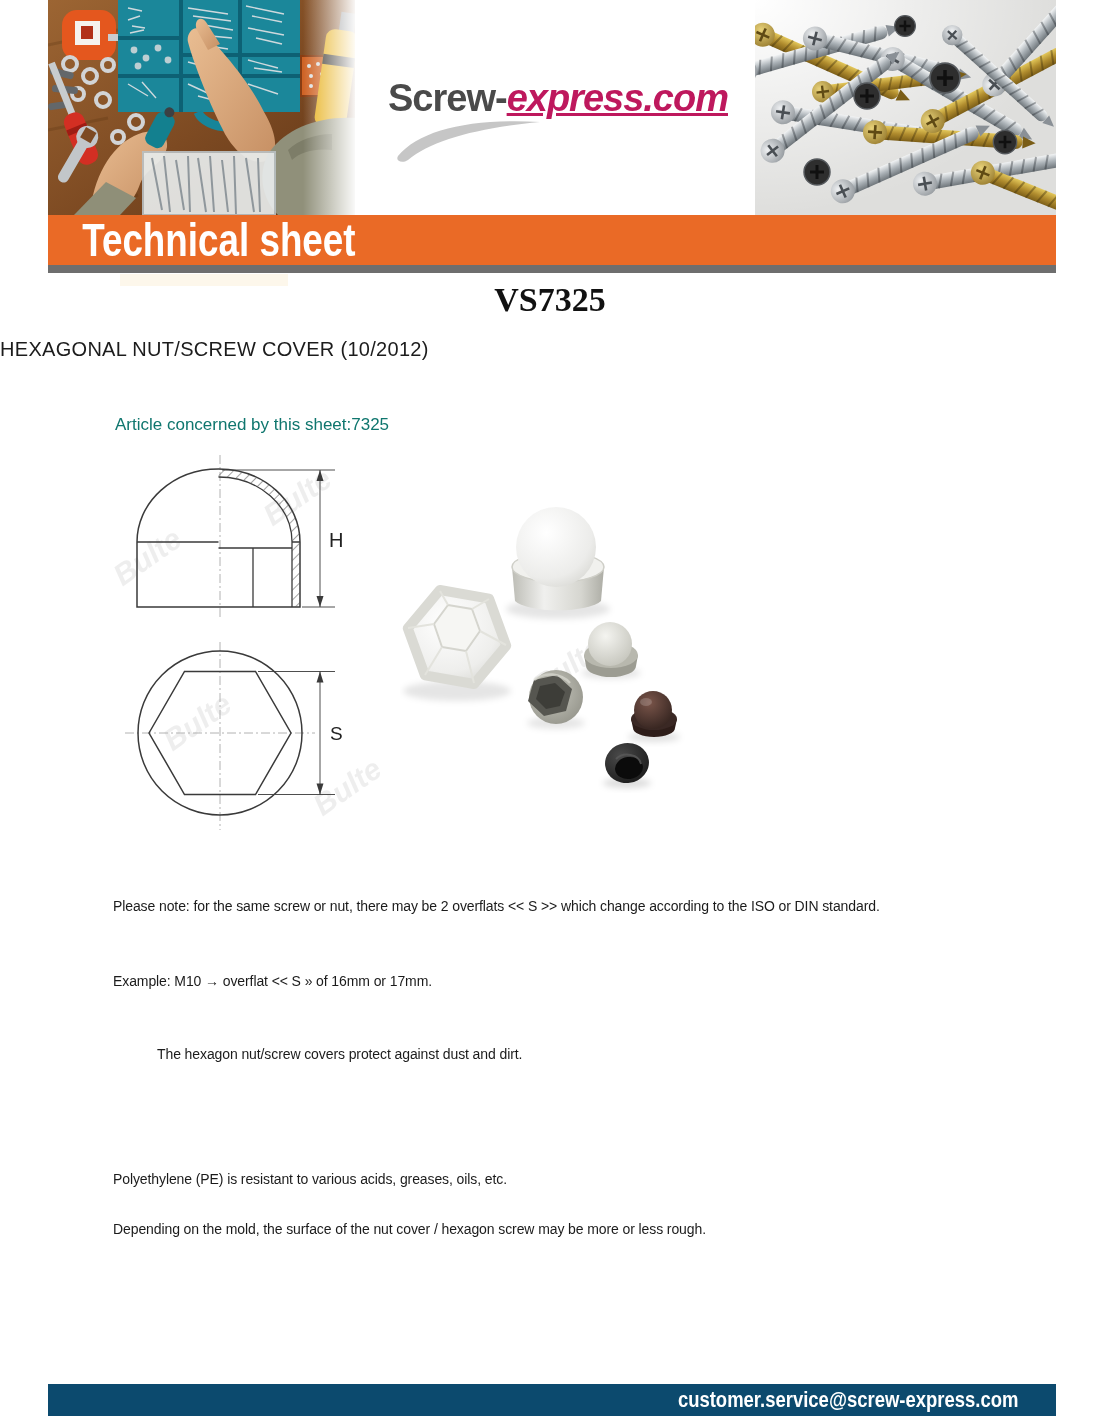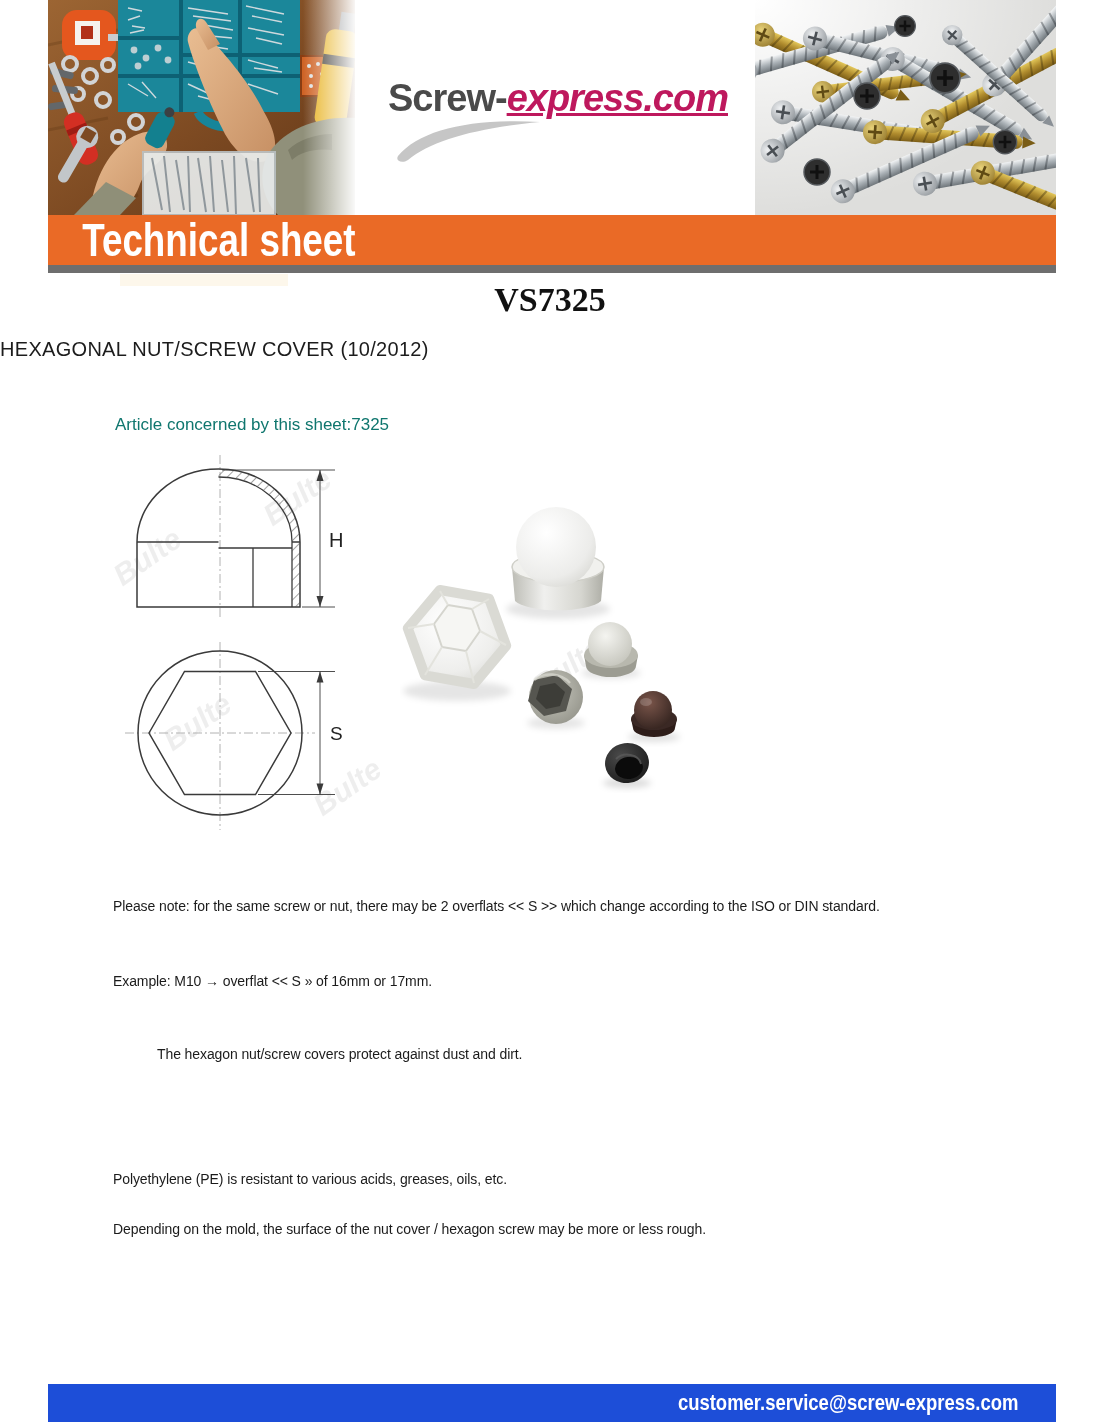--- a/index.html
+++ b/index.html
@@ -38,21 +38,21 @@
   .figure svg{display:block;width:100%;height:100%;}
   .wm-layer{position:absolute;left:100px;top:450px;width:640px;height:395px;pointer-events:none;}
   .wm{position:absolute;font-size:30px;font-weight:bold;font-style:italic;color:#9a9a9a;opacity:.16;
       transform:rotate(-35deg);white-space:nowrap;}
 
   
   .para{position:absolute;left:113px;width:872px;font-size:14px;line-height:25px;color:#1b1b1b;
         letter-spacing:-0.1px;}
 
   
-  .footer-bar{position:absolute;left:48px;top:1384px;width:1008px;height:38px;background:#1d4ed8;
+  .footer-bar{position:absolute;left:48px;top:1384px;width:1008px;height:32px;background:#0c4a6e;
               display:flex;align-items:center;justify-content:flex-end;}
   .footer-email{color:#ffffff;font-weight:bold;font-size:22px;margin-right:38px;
                 transform:scaleX(0.84);transform-origin:right center;white-space:nowrap;}
 </style>
 </head>
 <body>
 
 <div class="page">
 
   <div class="header">

